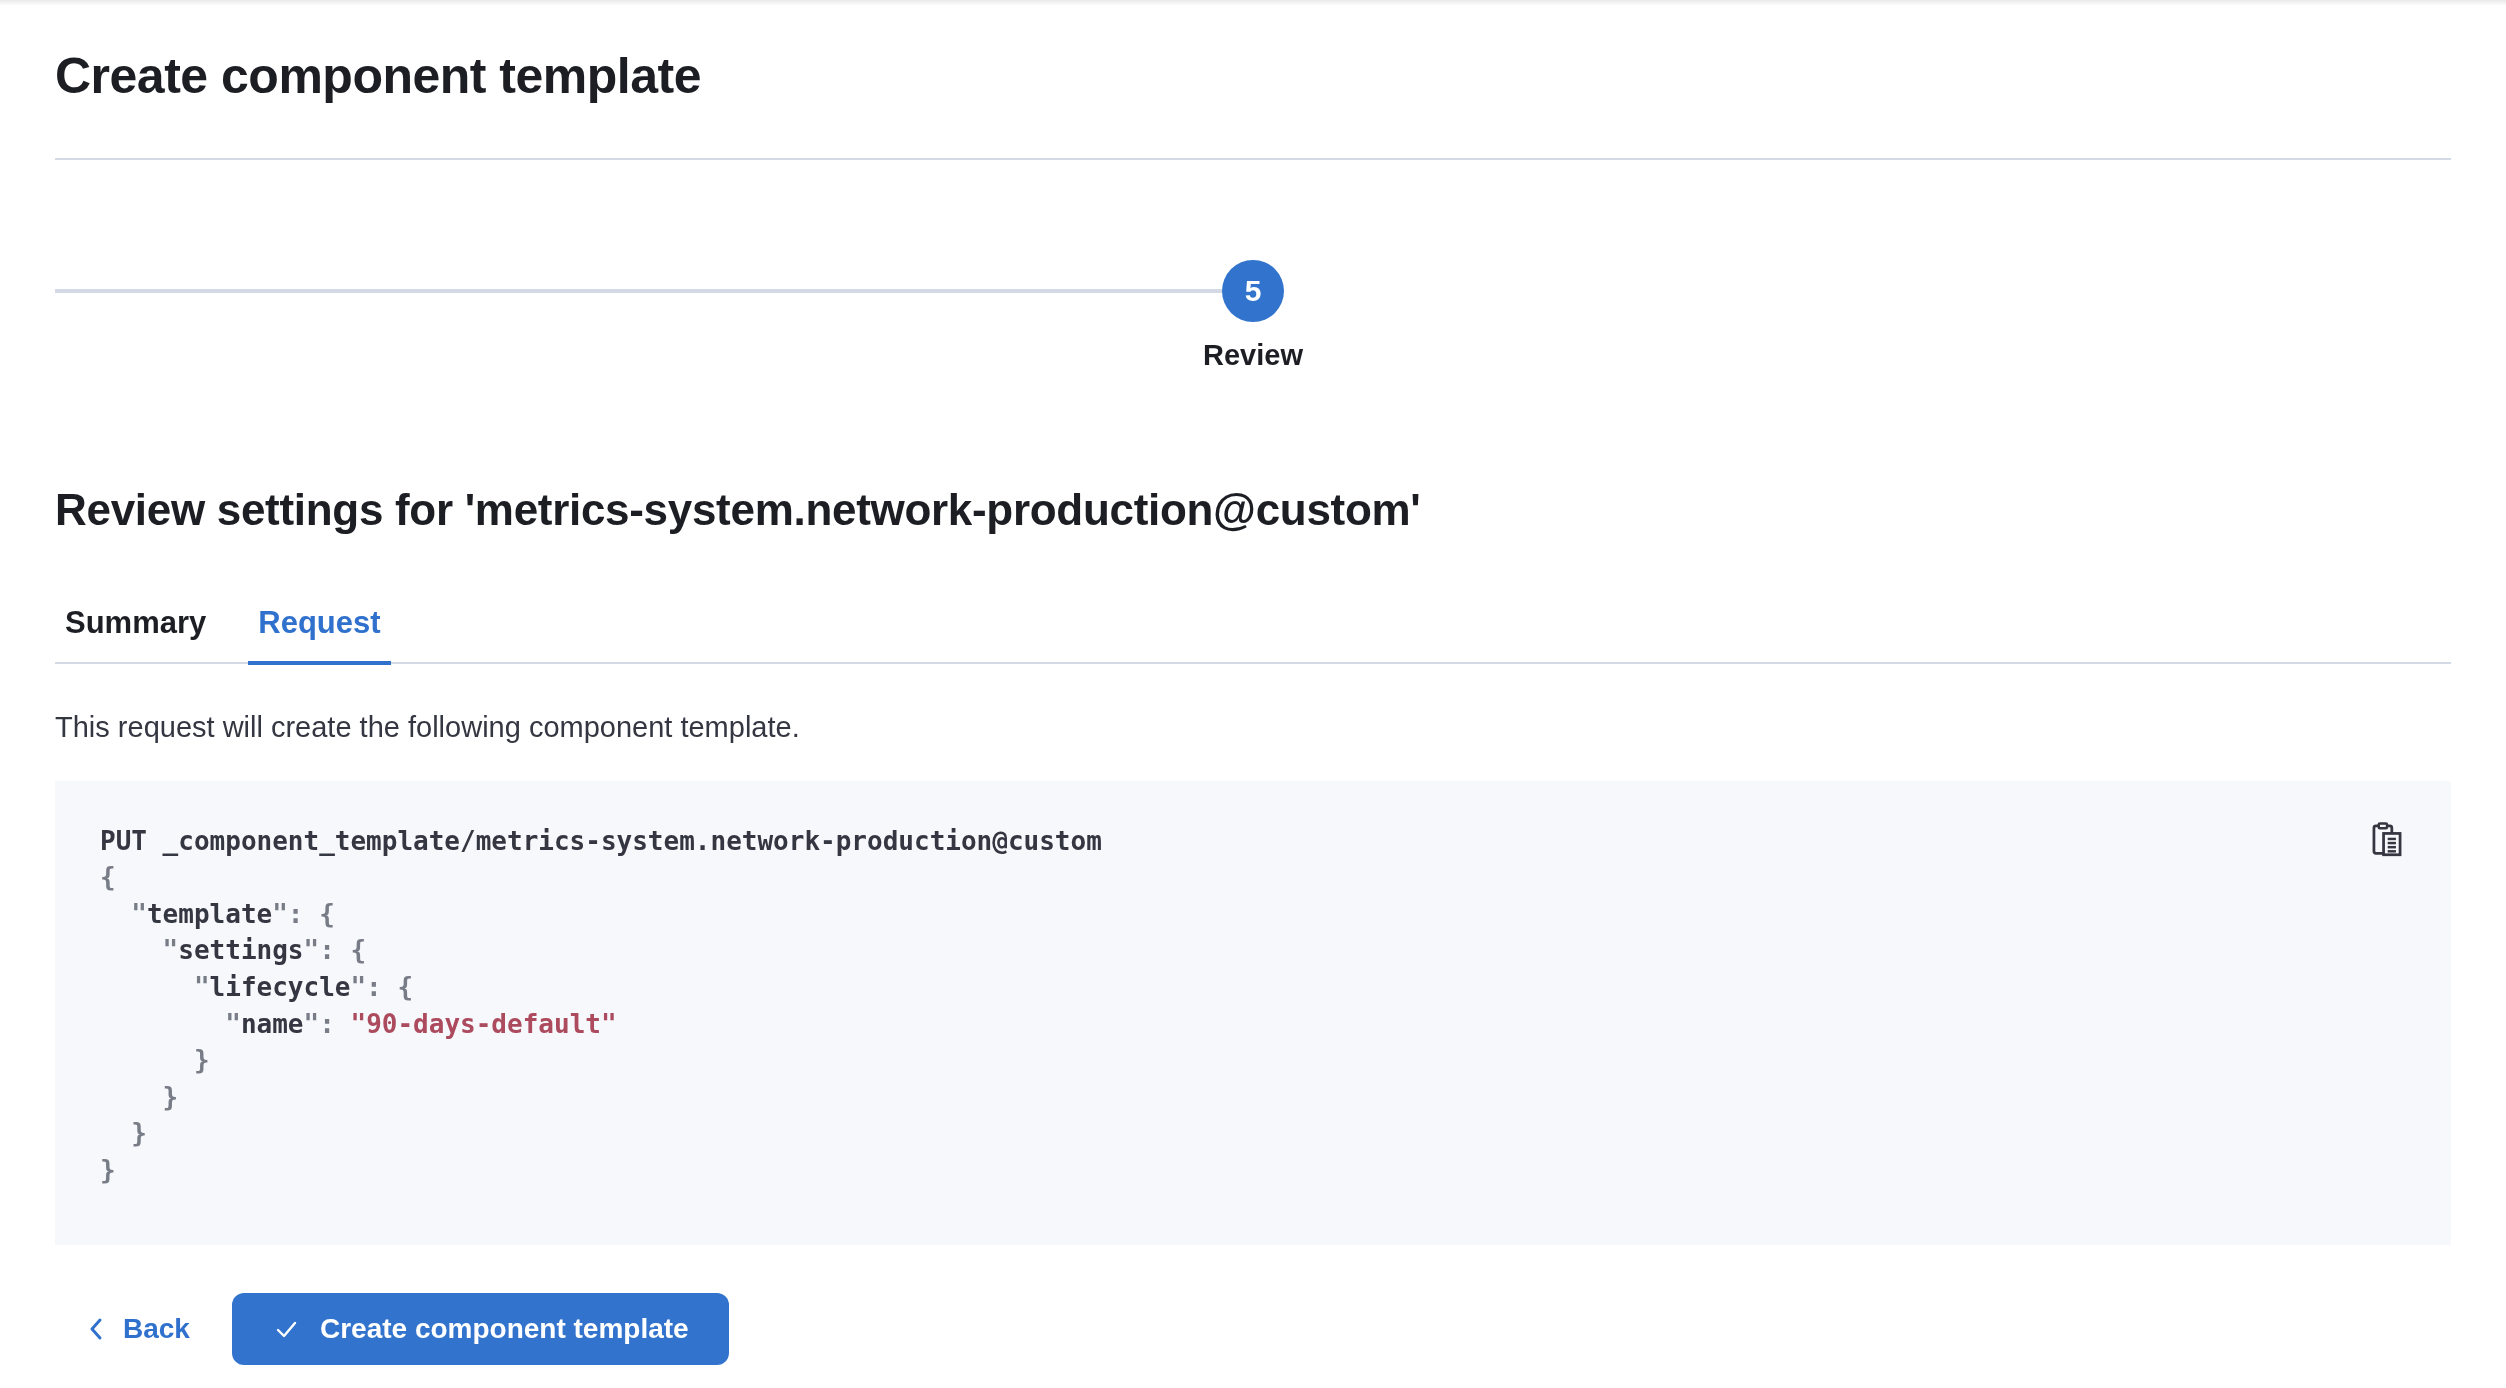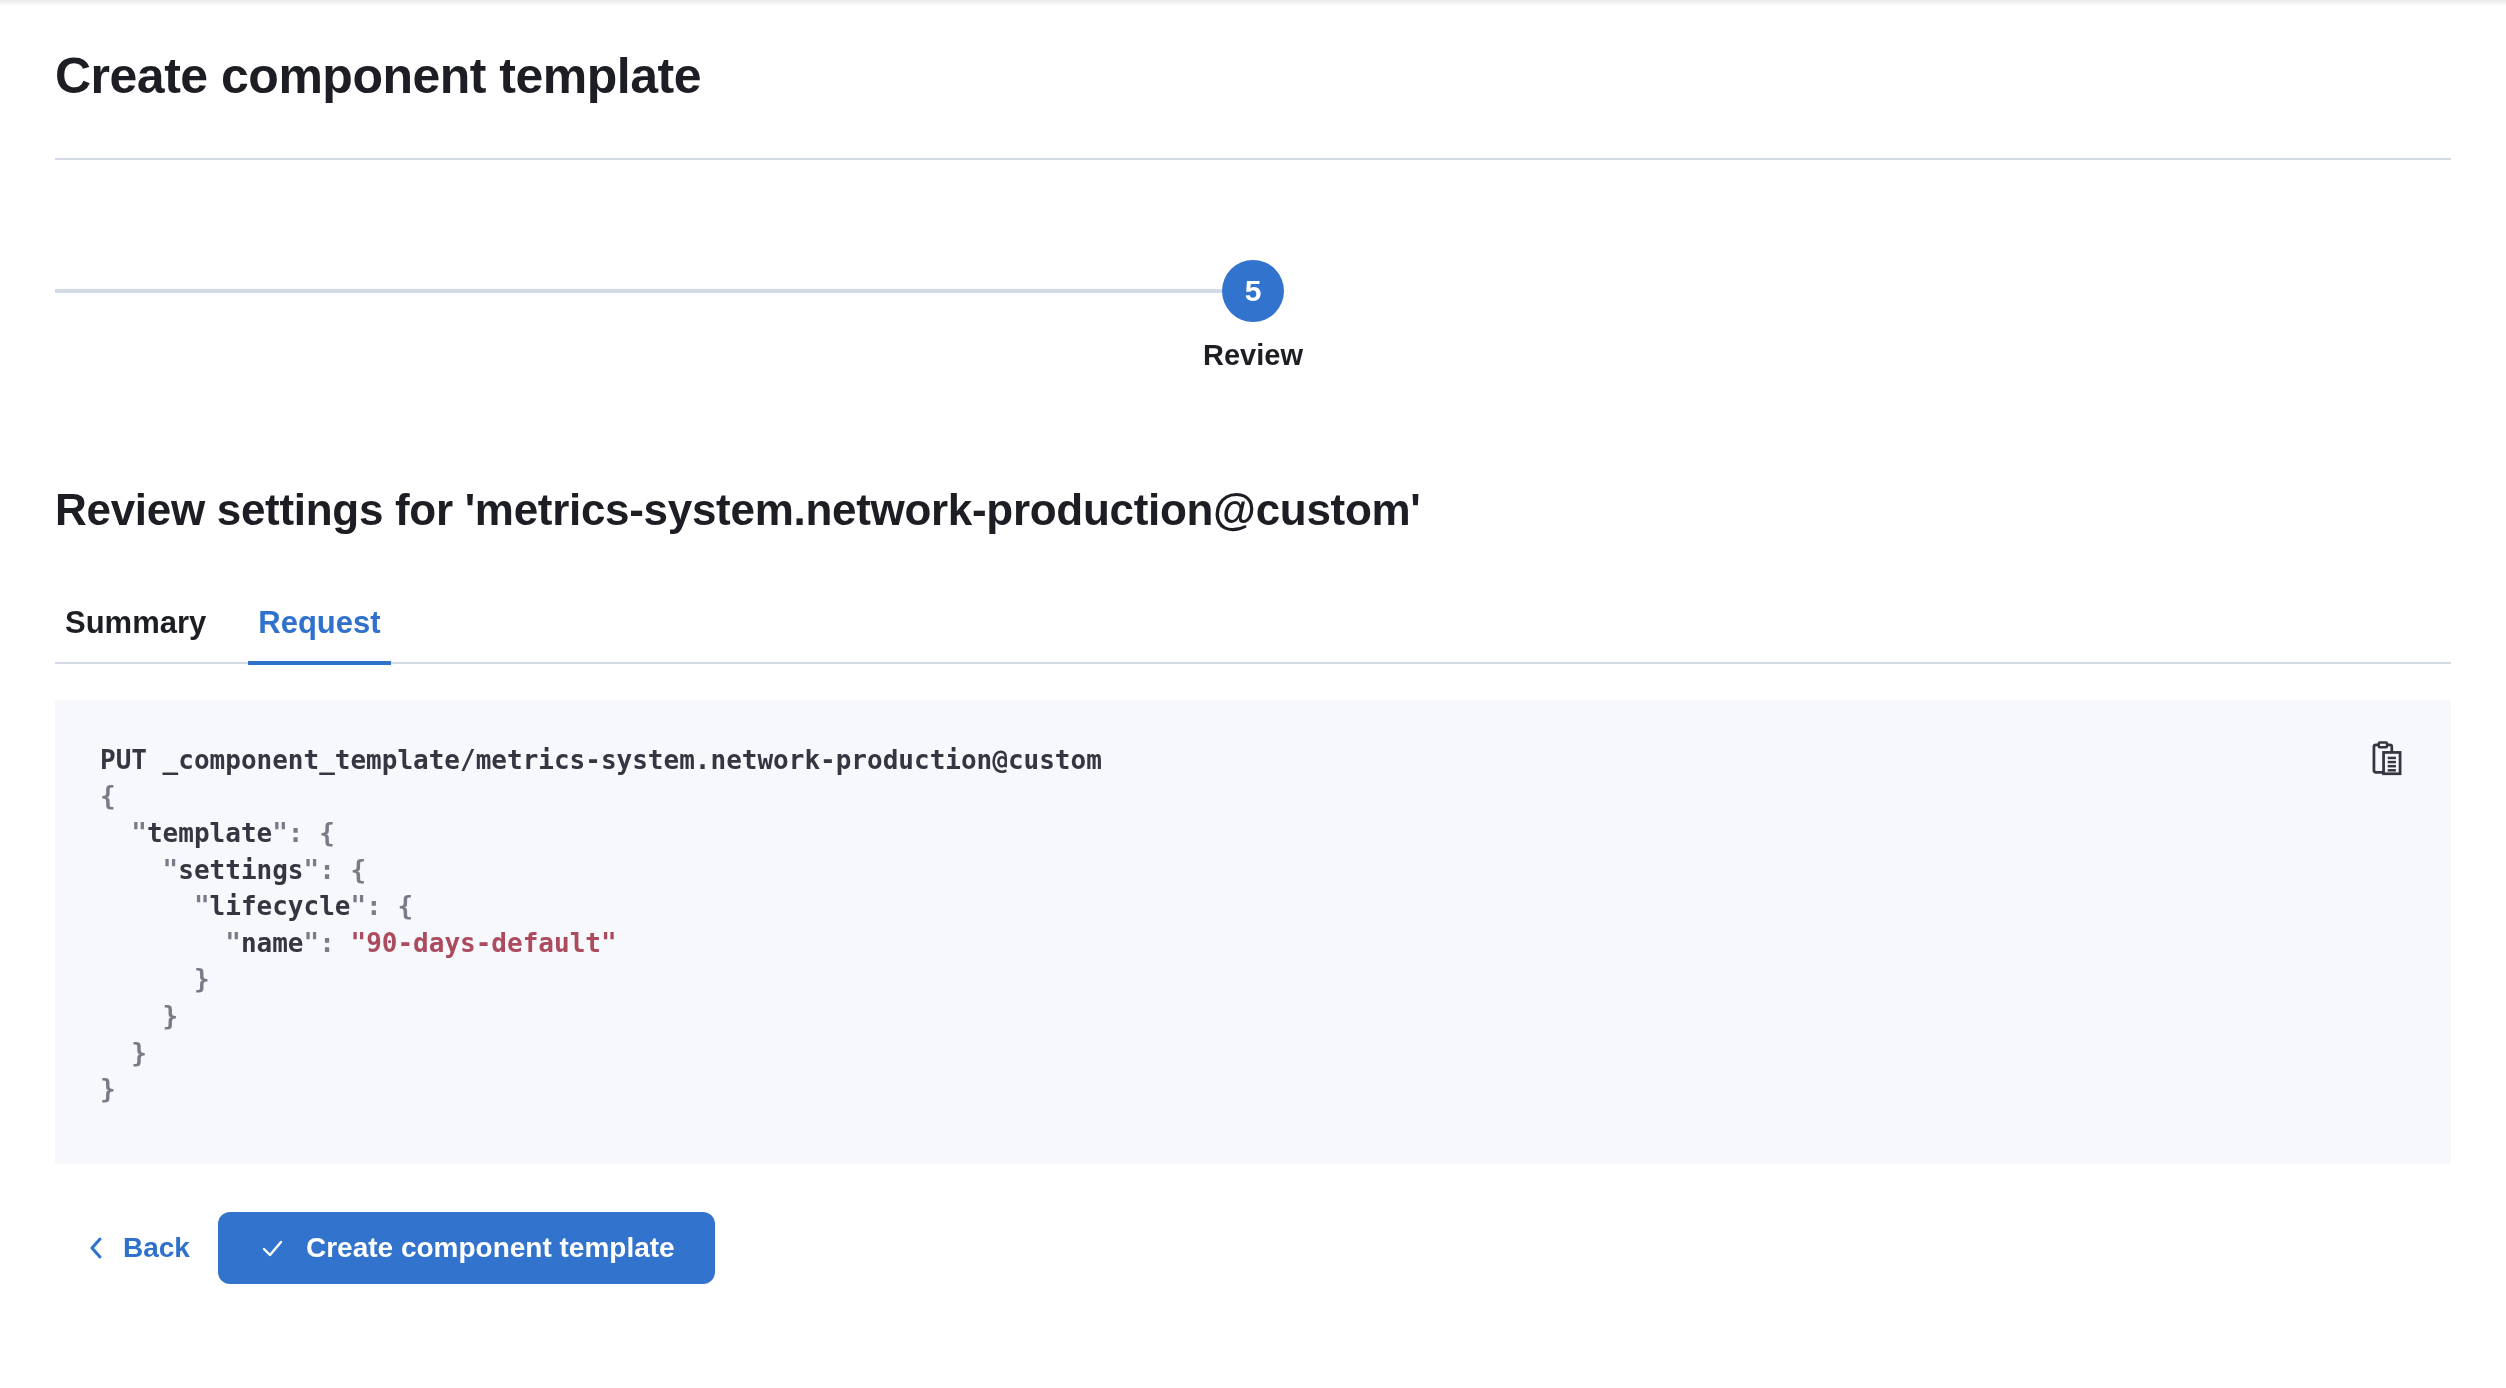--- a/index.html
+++ b/index.html
@@ -73,21 +73,21 @@
   }
   .seg-text   { color: var(--code-text); }
   .seg-punct  { color: var(--code-punct); }
   .seg-string { color: var(--code-string); }
   .copy-btn {
     position: absolute; top: 34px; right: 38px;
     background: none; border: none; padding: 4px; cursor: pointer; line-height: 0;
   }
 
   
-  .footer { display: flex; align-items: center; gap: 28px; margin-top: 48px; }
+  .footer { display: flex; align-items: center; gap: 42px; margin-top: 48px; }
   .back-btn {
     display: inline-flex; align-items: center; gap: 16px;
     background: none; border: none; cursor: pointer;
     color: var(--link-blue); font-family: inherit;
     font-size: 28px; font-weight: 700; padding: 0 0 0 30px;
   }
   .create-btn {
     display: inline-flex; align-items: center; gap: 18px;
     background: var(--accent-blue); color: #ffffff;
     border: none; border-radius: 12px; cursor: pointer;
@@ -123,20 +123,21 @@
     </div>
   </div>
 
   <h2 class="review-heading">Review settings for 'metrics-system.network-production@custom'</h2>
 
   <div class="tabs">
     <div class="tab">Summary</div>
     <div class="tab active">Request</div>
   </div>
 
+  <p class="desc">This request will create the following component template.</p>
 
   <div class="codeblock">
     <pre class="code" id="code"><div class="code-line"><span class="seg-text">PUT _component_template/metrics-system.network-production@custom</span></div><div class="code-line"><span class="seg-punct">{</span></div><div class="code-line"><span class="seg-punct">  "</span><span class="seg-text">template</span><span class="seg-punct">": {</span></div><div class="code-line"><span class="seg-punct">    "</span><span class="seg-text">settings</span><span class="seg-punct">": {</span></div><div class="code-line"><span class="seg-punct">      "</span><span class="seg-text">lifecycle</span><span class="seg-punct">": {</span></div><div class="code-line"><span class="seg-punct">        "</span><span class="seg-text">name</span><span class="seg-punct">": </span><span class="seg-string">"90-days-default"</span></div><div class="code-line"><span class="seg-punct">      }</span></div><div class="code-line"><span class="seg-punct">    }</span></div><div class="code-line"><span class="seg-punct">  }</span></div><div class="code-line"><span class="seg-punct">}</span></div></pre>
     <button class="copy-btn">
       <svg width="44" height="44" viewBox="0 0 32 32">
         <rect x="6.5" y="5" width="13" height="20" rx="1.5" fill="none" stroke="#343741" stroke-width="2"></rect>
         <rect x="10" y="3.2" width="6" height="3.6" rx="0.8" fill="#F6F8FB" stroke="#343741" stroke-width="1.8"></rect>
         <rect x="13.5" y="10.5" width="12" height="15.5" fill="#F6F8FB" stroke="#343741" stroke-width="2"></rect>
         <line x1="16.5" y1="14.5" x2="22.5" y2="14.5" stroke="#343741" stroke-width="1.8"></line>
         <line x1="16.5" y1="17.5" x2="22.5" y2="17.5" stroke="#343741" stroke-width="1.8"></line>

